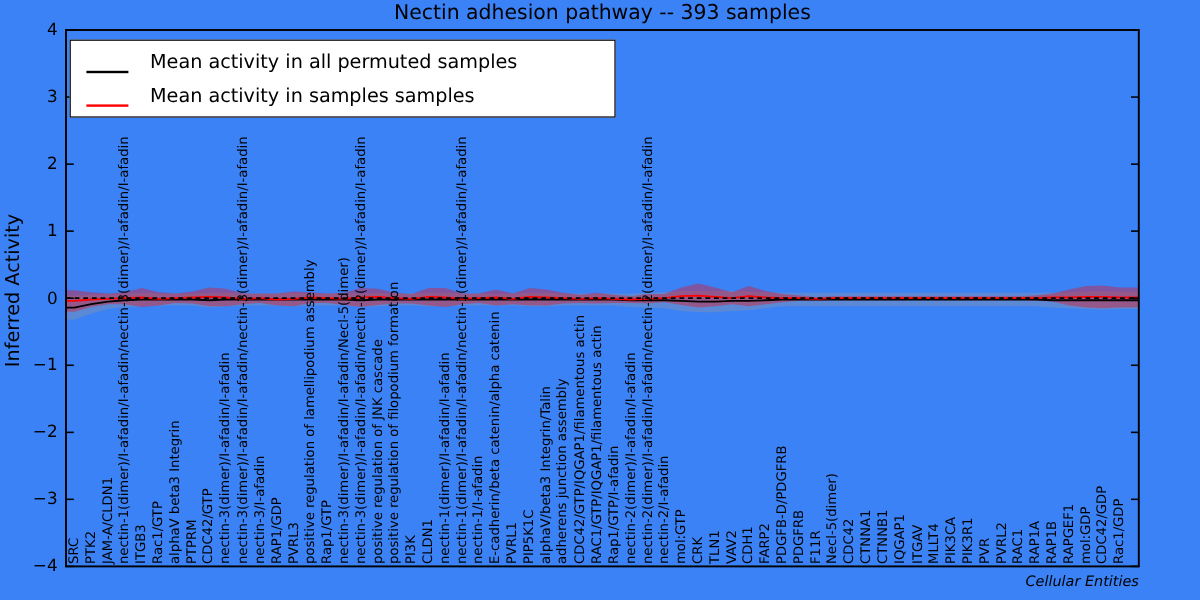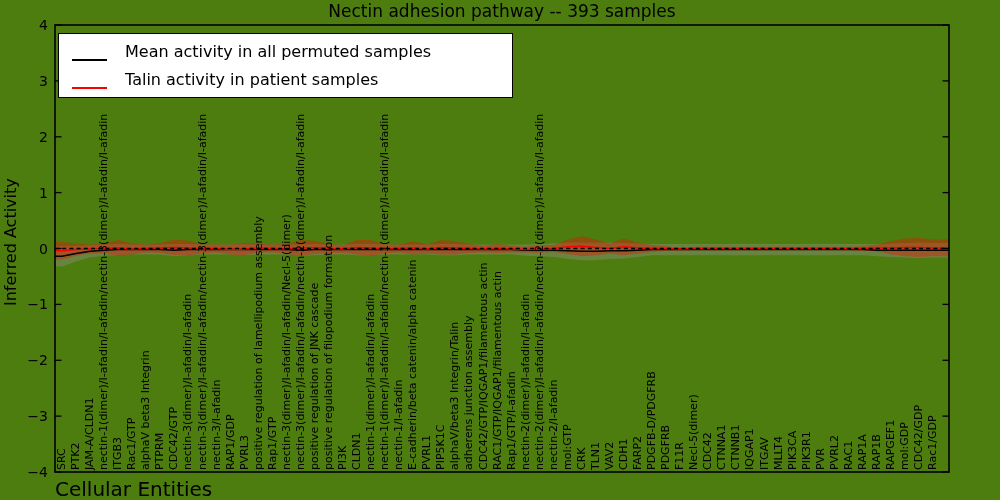--- a/index.html
+++ b/index.html
@@ -1,30 +1,30 @@
 <!DOCTYPE html>
 <html><head>
 <meta charset="utf-8">
 <style>
   html,body{margin:0;padding:0;background:#fff;}
   #figure{
-    position:relative;width:1000px;height:500px;background:#4d7c0f;
+    position:relative;width:1000px;height:500px;background:#3b82f6;
     font-family:"DejaVu Sans","Liberation Sans",sans-serif;overflow:hidden;
   }
   #chart-title{
     position:absolute;left:55px;top:1px;width:894px;text-align:center;
     font-size:17px;color:#000;
   }
   #y-axis-label{
     position:absolute;left:1px;top:306px;font-size:16px;color:#000;
     transform:rotate(-90deg);transform-origin:0 0;white-space:nowrap;
   }
   #x-axis-label{
-    position:absolute;left:55px;top:477px;width:894px;text-align:left;
-    font-size:20px;color:#000;
+    position:absolute;left:55px;top:477px;width:894px;text-align:right;
+    font-size:12px;color:#000;font-style:italic;
   }
   #plot-svg{position:absolute;left:0;top:0;z-index:1;}
   .ytick-label{
     position:absolute;left:0;width:48px;text-align:right;height:18px;
     line-height:18px;font-size:14px;color:#000;z-index:2;
   }
   .entity-label{
     position:absolute;white-space:nowrap;font-size:11px;line-height:12px;
     color:#000;transform:rotate(-90deg);transform-origin:0 0;z-index:3;
   }
@@ -155,16 +155,16 @@
       <div class="entity-label" style="left: 927.1px; top: 470px;">Rac1/GDP</div>
     </div>
 
   <div id="legend">
     <div class="legend-row">
       <span class="legend-line" id="legend-line-0" style="border-top-color: rgb(0, 0, 0);"></span>
       <span class="legend-text">Mean activity in all permuted samples</span>
     </div>
     <div class="legend-row">
       <span class="legend-line" id="legend-line-1" style="border-top-color: rgb(255, 0, 0);"></span>
-      <span class="legend-text">Talin activity in patient samples</span>
+      <span class="legend-text">Mean activity in samples samples</span>
     </div>
   </div>
 </div>
 
 </body></html>

